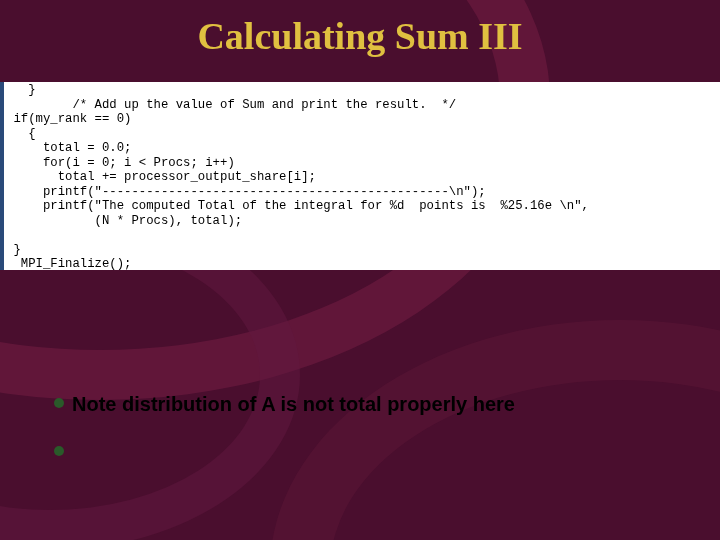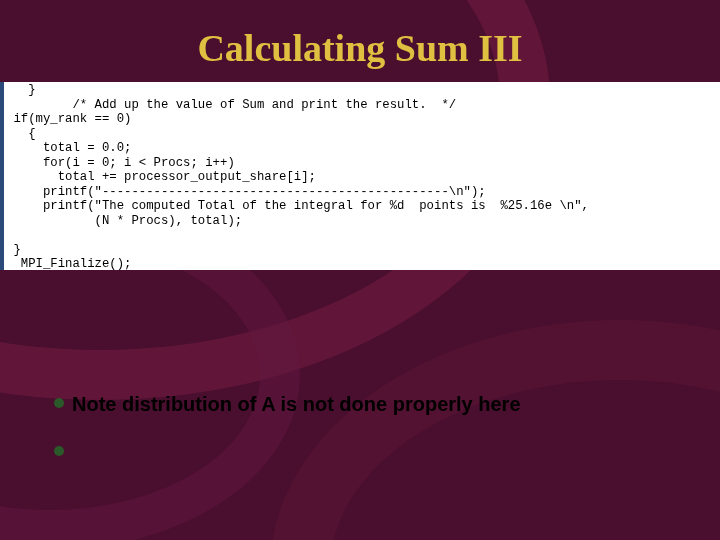--- a/index.html
+++ b/index.html
@@ -44,21 +44,20 @@
   .dot.d2 { top: 446px; left: 54px; }
   .title {
     position: absolute;
     top: 14px;
     left: 0; right: 0;
     text-align: center;
     font-family: "Times New Roman", serif;
     font-weight: bold;
     font-size: 38px;
     color: #e0c040;
-    margin-top: 12px;
   }
   .codeblock {
     position: absolute;
     top: 82px;
     left: 0;
     width: 720px;
     height: 188px;
     background: #ffffff;
     border-left: 4px solid #2a4a7a;
     font-family: "Courier New", monospace;
@@ -102,14 +101,14 @@
             (N * Procs), total);
 
  }
   MPI_Finalize();
 }|</pre>
 
 <div class="dot d1"></div>
 <div class="dot d2"></div>
 
 <div class="note">
-  <div>Note distribution of A is not done properly here</div>
+  <div>Note distribution of A is not total properly here</div>
 </div>
 
 </body></html>

